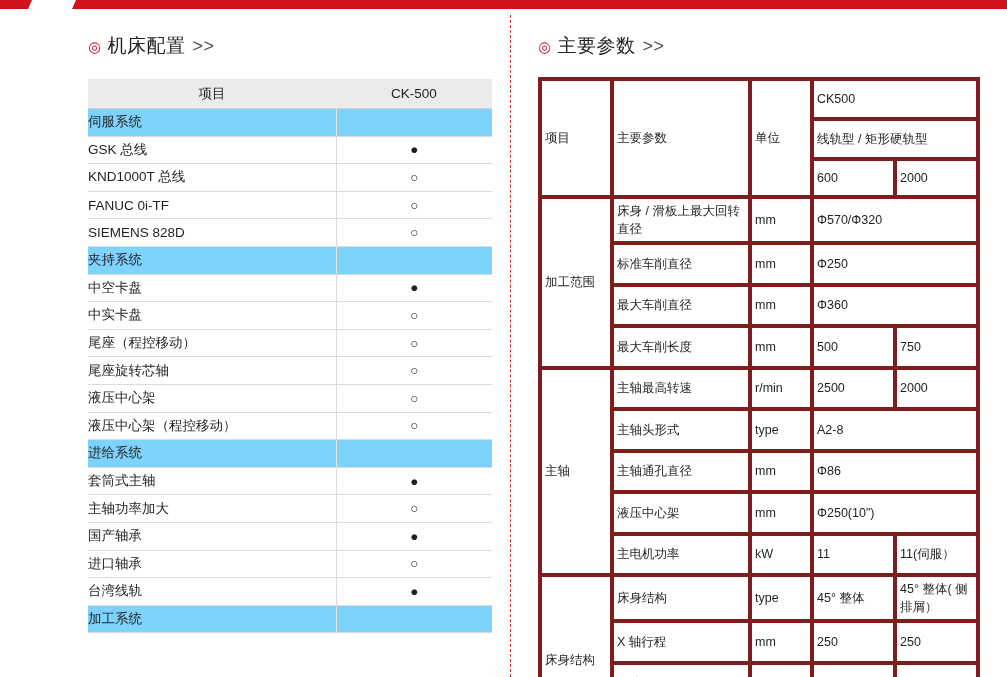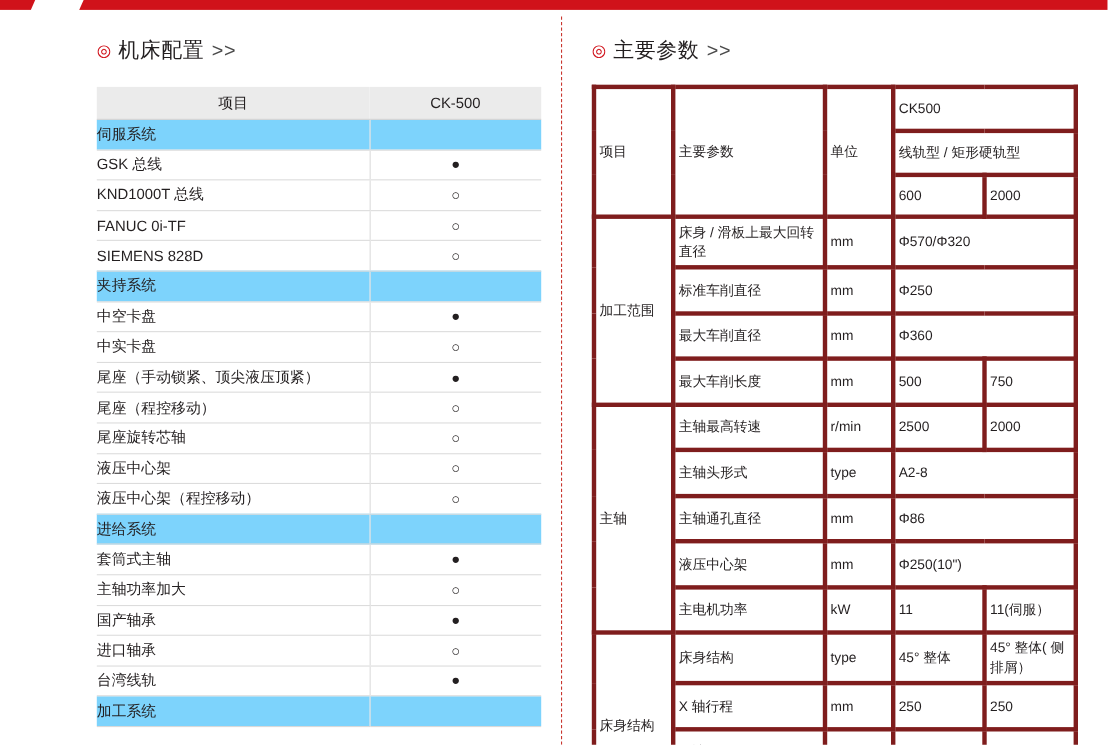--- a/index.html
+++ b/index.html
@@ -199,24 +199,20 @@
             <td class="label">夹持系统</td>
             <td class="mark"></td>
           </tr>
           <tr>
             <td class="label">中空卡盘</td>
             <td class="mark">●</td>
           </tr>
           <tr>
             <td class="label">中实卡盘</td>
             <td class="mark">○</td>
-          </tr>
-          <tr>
-            <td class="label">尾座（手动锁紧、顶尖液压顶紧）</td>
-            <td class="mark">●</td>
           </tr>
           <tr>
             <td class="label">尾座（程控移动）</td>
             <td class="mark">○</td>
           </tr>
           <tr>
             <td class="label">尾座旋转芯轴</td>
             <td class="mark">○</td>
           </tr>
           <tr>

